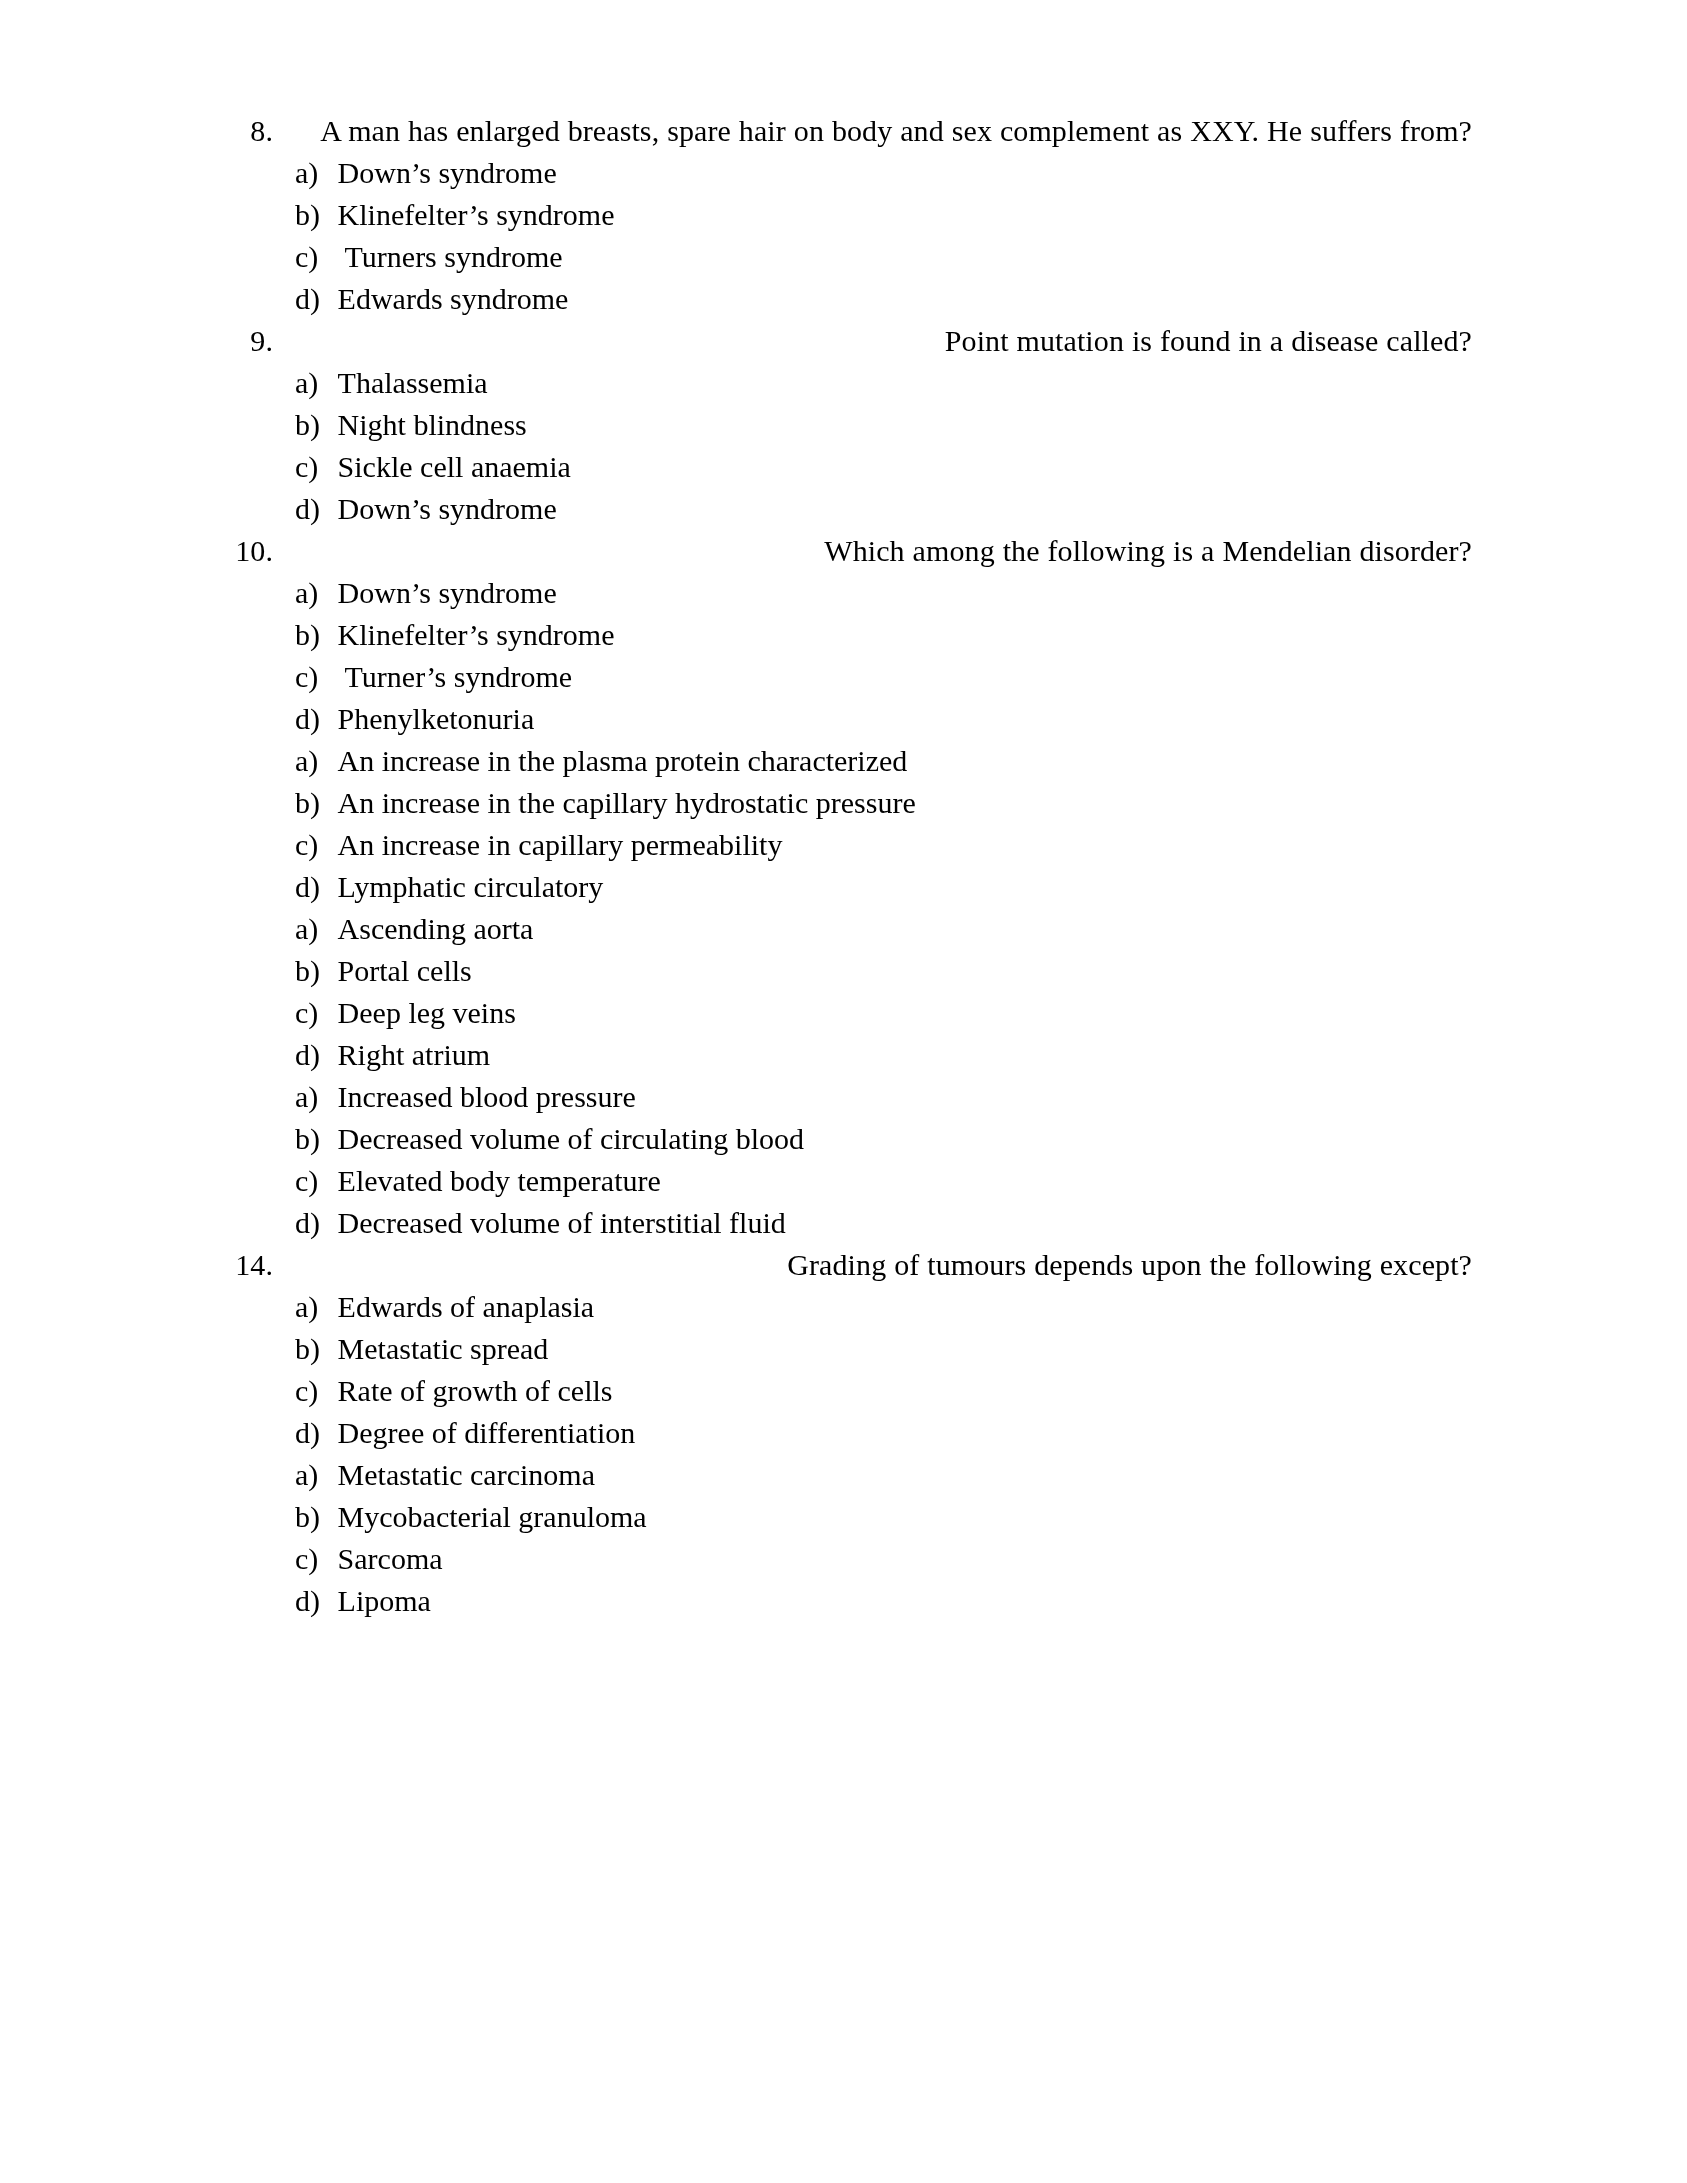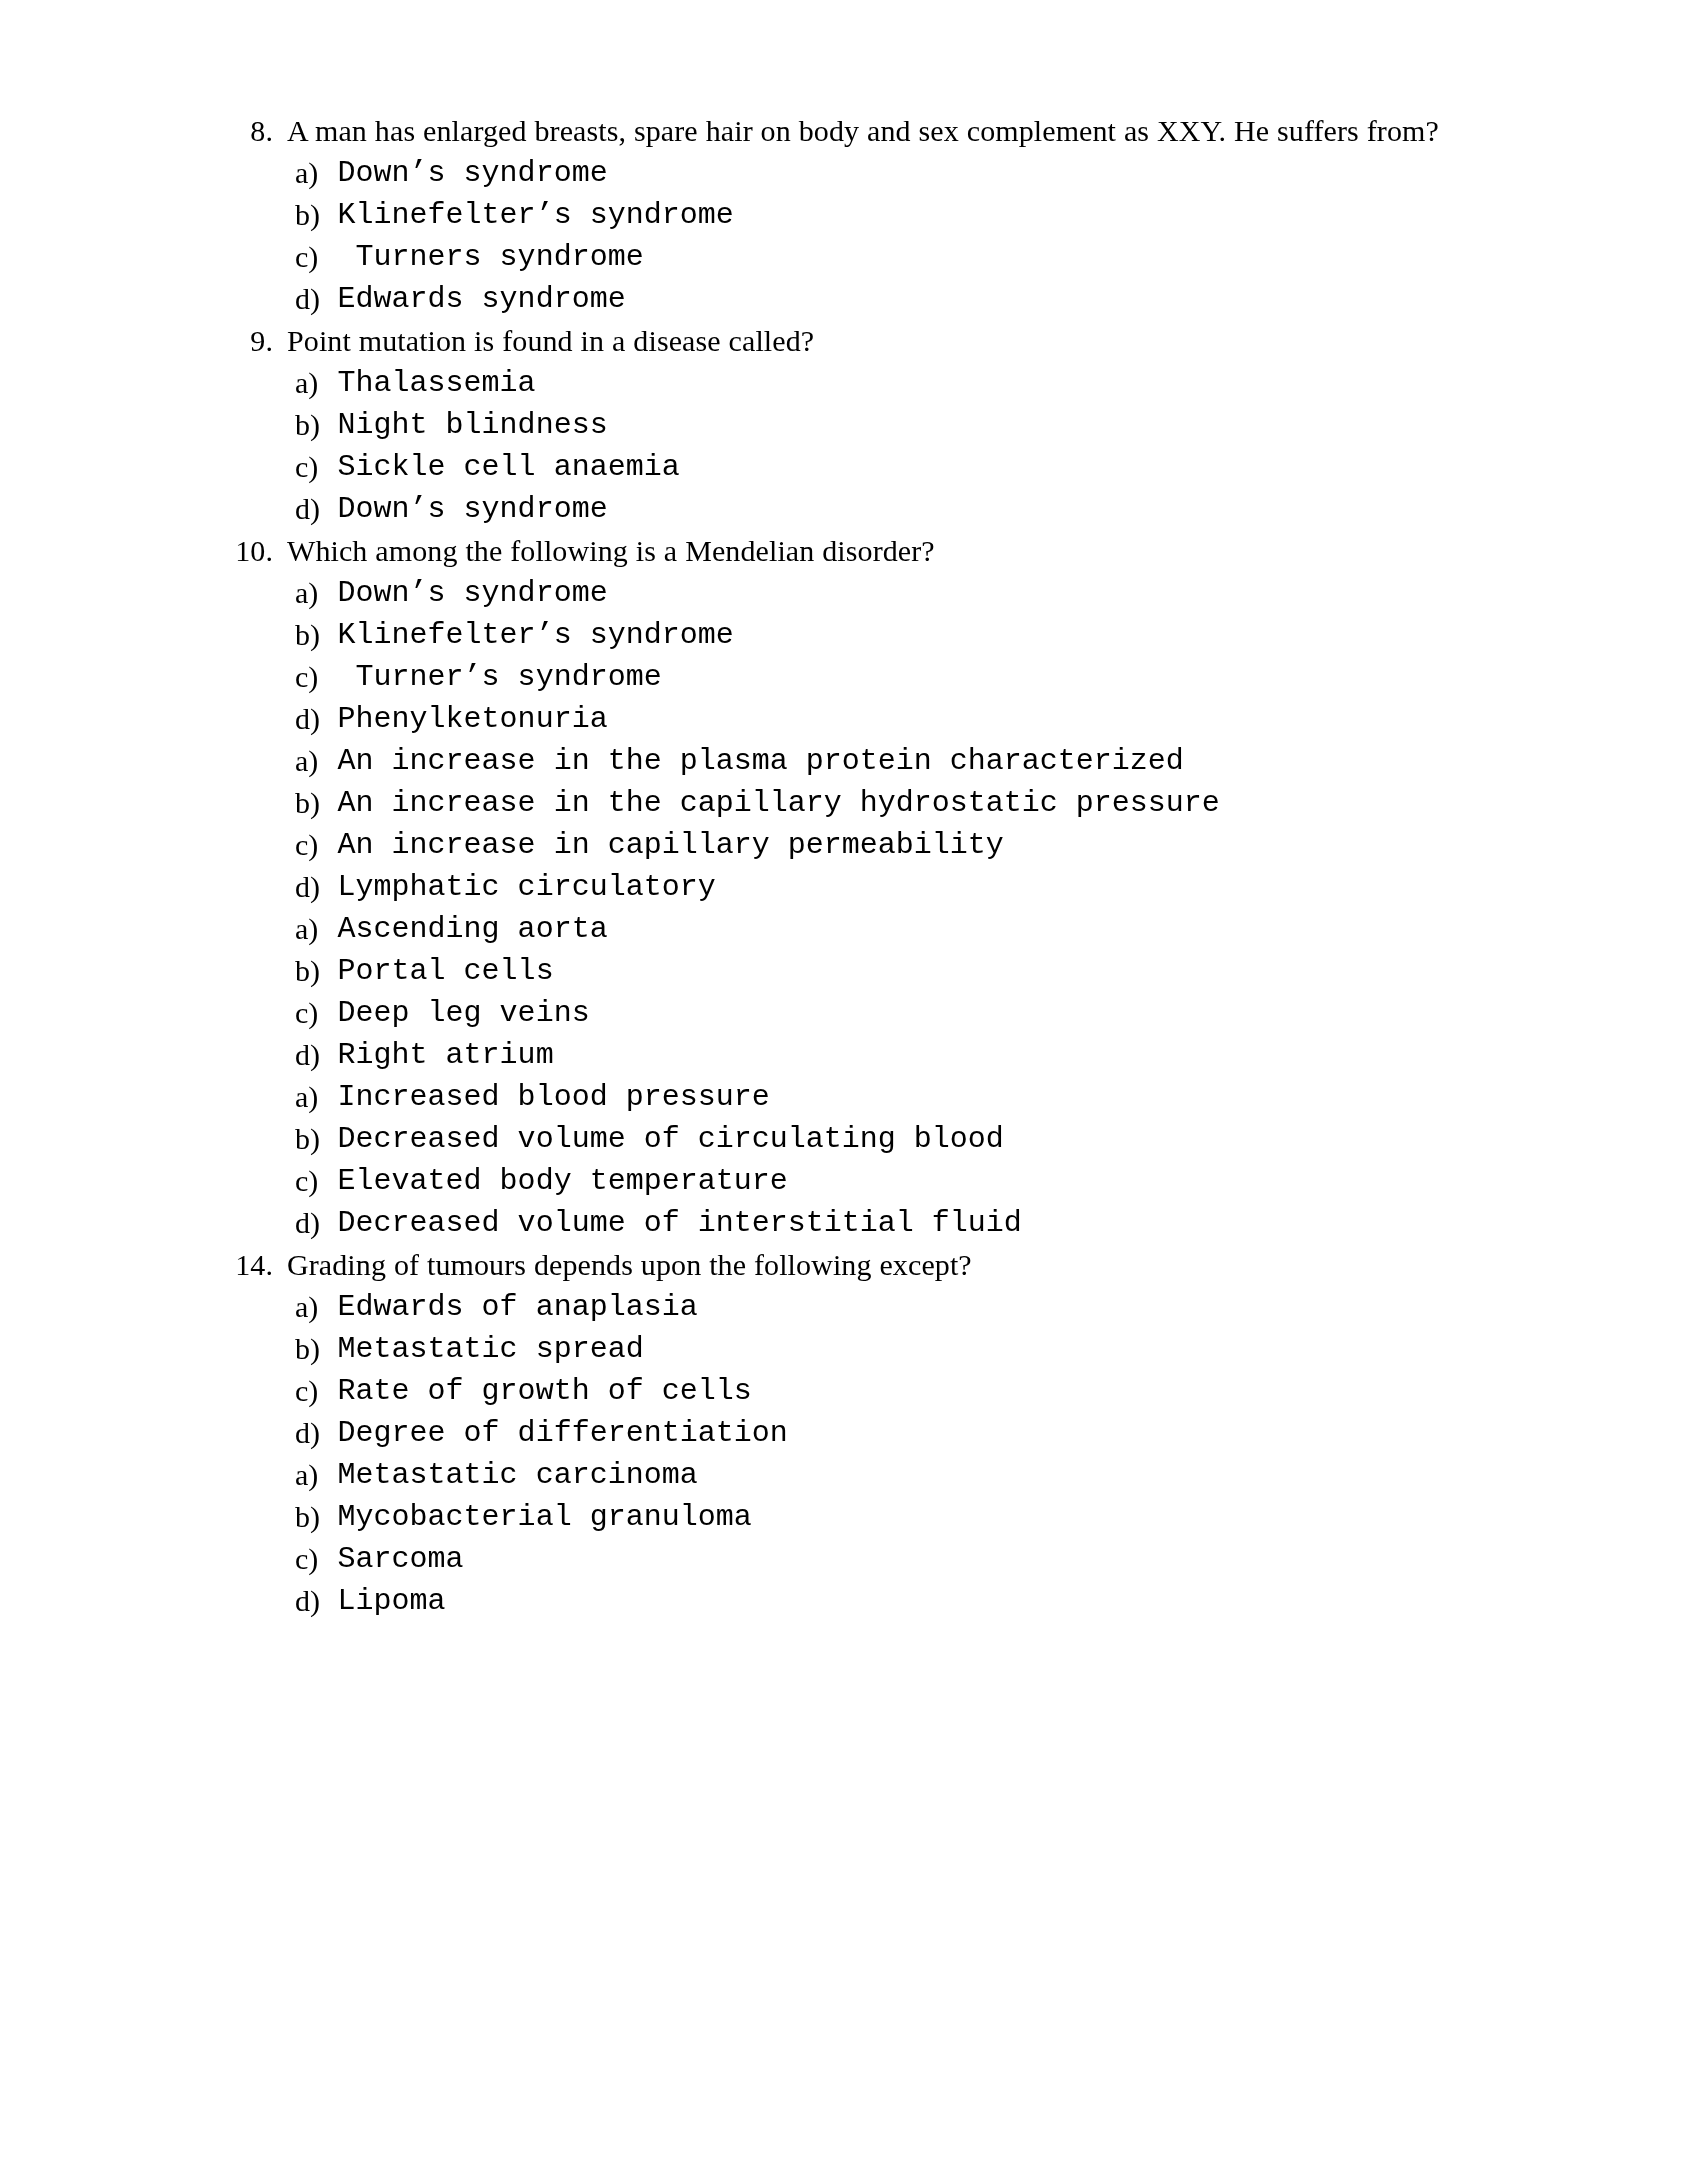--- a/index.html
+++ b/index.html
@@ -41,21 +41,21 @@
   .qnum {
     flex: 0 0 auto;
     width: 38px;
     text-align: right;
     padding-right: 0;
     white-space: nowrap;
   }
   .qtext {
     flex: 1 1 auto;
     padding-left: 14px;
-    text-align: left;
+    text-align: right;
     text-indent: 0;
     word-spacing: 0.3px;
   }
 
   
   .options {
     margin: 0;
     padding: 0;
     list-style: none;
   }
@@ -69,21 +69,20 @@
   .olabel {
     flex: 0 0 auto;
     width: 28px;
     text-align: left;
     white-space: nowrap;
   }
   .otext {
     flex: 1 1 auto;
     padding-left: 14.6px;
     white-space: pre;
-    font-family: Liberation Mono, monospace;
   }
 </style>
 </head>
 <body>
 
 <div class="page">
   <div class="content" id="question-list">
       <div class="qblock">
         <div class="question">
           <span class="qnum">8.</span>

